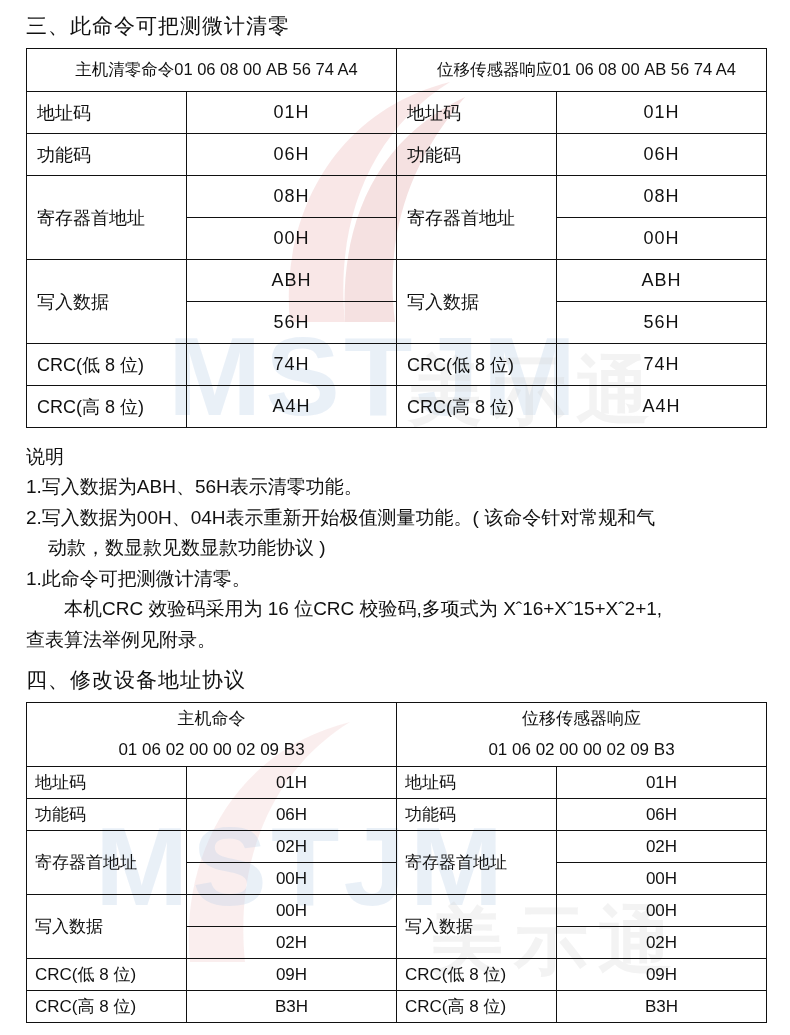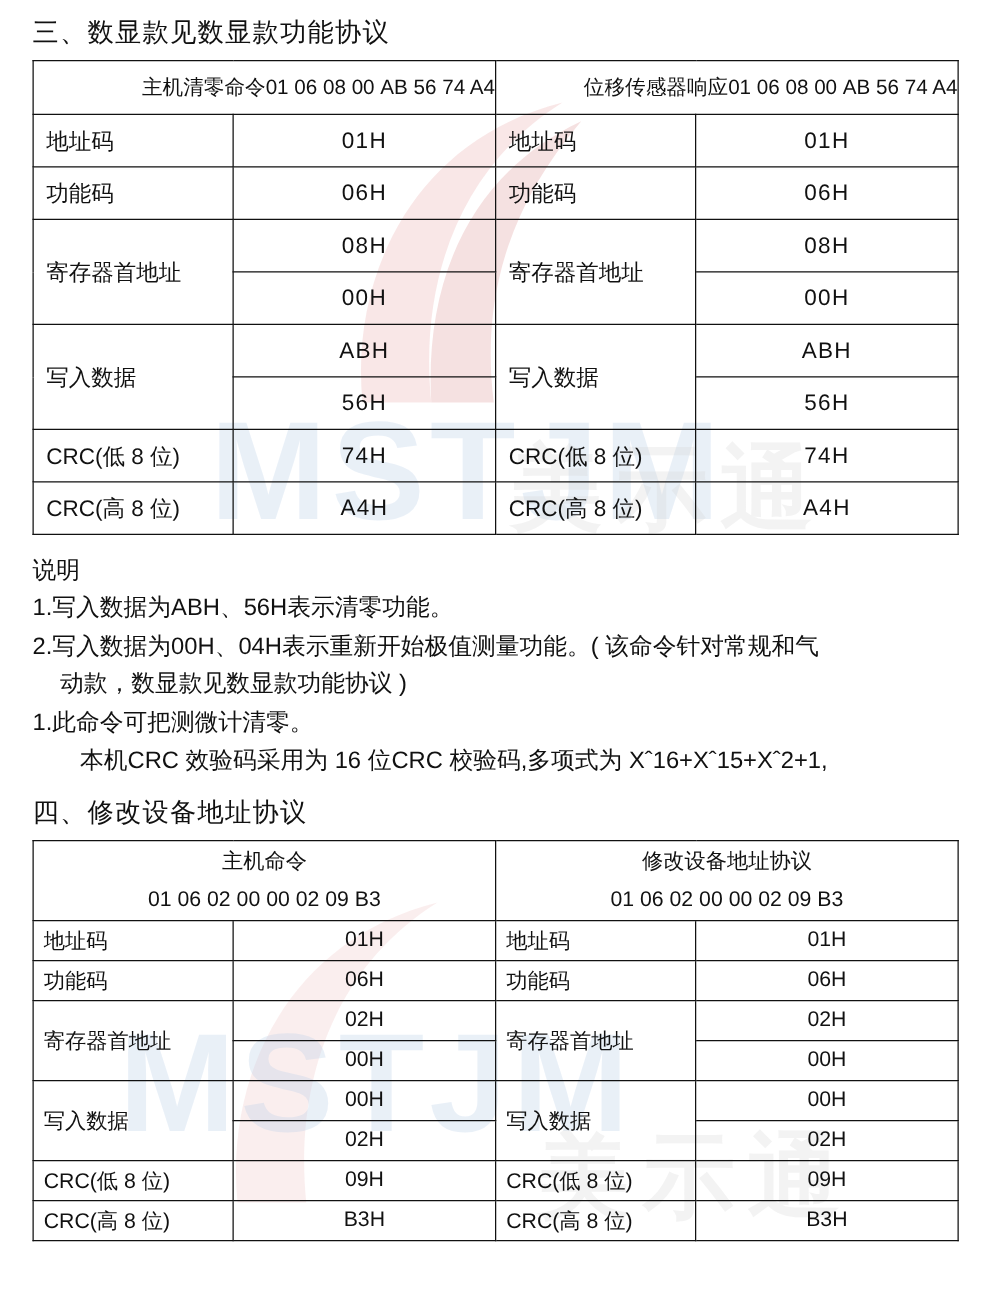--- a/index.html
+++ b/index.html
@@ -98,21 +98,21 @@
     vertical-align: middle;
     font-size: 17px;
     background: transparent;
   }
 
   
   #table-three { width: 740px; }
   #table-three td.hdr {
     height: 42px;
     font-size: 16.5px;
-    text-align: right;
+    text-align: center;
     padding-left: 10px;
   }
   #table-three td.lbl {
     text-align: left;
     padding-left: 10px;
     font-size: 18px;
   }
   #table-three td.val {
     font-size: 18px;
     letter-spacing: 1px;
@@ -161,21 +161,21 @@
       <path d="M40,250 C30,150 80,40 200,10 C120,60 85,150 95,250 Z" fill="#f0c4c4"></path>
     </svg>
     <div class="wm-text wm-mstjm-1">MSTJM</div>
     <div class="wm-text wm-cn-1">美示通</div>
     <div class="wm-text wm-mstjm-2">MSTJM</div>
     <div class="wm-text wm-cn-2">美示通</div>
   </div>
 
   <div class="content">
 
-    <h2 class="section-title">三、数显款见数显款功能协议</h2>
+    <h2 class="section-title">三、此命令可把测微计清零</h2>
 
     <table class="proto" id="table-three">
       <colgroup>
         <col style="width:160px">
           <col style="width:210px">
         <col style="width:160px">
           <col style="width:210px">
       </colgroup>
       <tbody>
         <tr>
@@ -235,35 +235,36 @@
       </tbody>
     </table>
 
     <div class="notes">
       <p>说明</p>
       <p>1.写入数据为ABH、56H表示清零功能。</p>
       <p>2.写入数据为00H、04H表示重新开始极值测量功能。( 该命令针对常规和气</p>
       <p class="hang">动款，数显款见数显款功能协议 )</p>
       <p>1.此命令可把测微计清零。</p>
       <p class="indent">本机CRC 效验码采用为 16 位CRC 校验码,多项式为 Xˆ16+Xˆ15+Xˆ2+1,</p>
+      <p>查表算法举例见附录。</p>
     </div>
 
     <h2 class="section-title">四、修改设备地址协议</h2>
 
     <table class="proto" id="table-four">
       <colgroup>
         <col style="width:160px">
           <col style="width:210px">
         <col style="width:160px">
           <col style="width:210px">
       </colgroup>
       <tbody>
         <tr>
           <td class="hdr2 nb" colspan="2">主机命令</td>
-          <td class="hdr2 nb" colspan="2">修改设备地址协议</td>
+          <td class="hdr2 nb" colspan="2">位移传感器响应</td>
         </tr>
         <tr>
           <td class="hdr2 nt" colspan="2">01 06 02 00 00 02 09 B3</td>
           <td class="hdr2 nt" colspan="2">01 06 02 00 00 02 09 B3</td>
         </tr>
 
         <tr>
           <td class="lbl">地址码</td>
           <td>01H</td>
           <td class="lbl">地址码</td>

